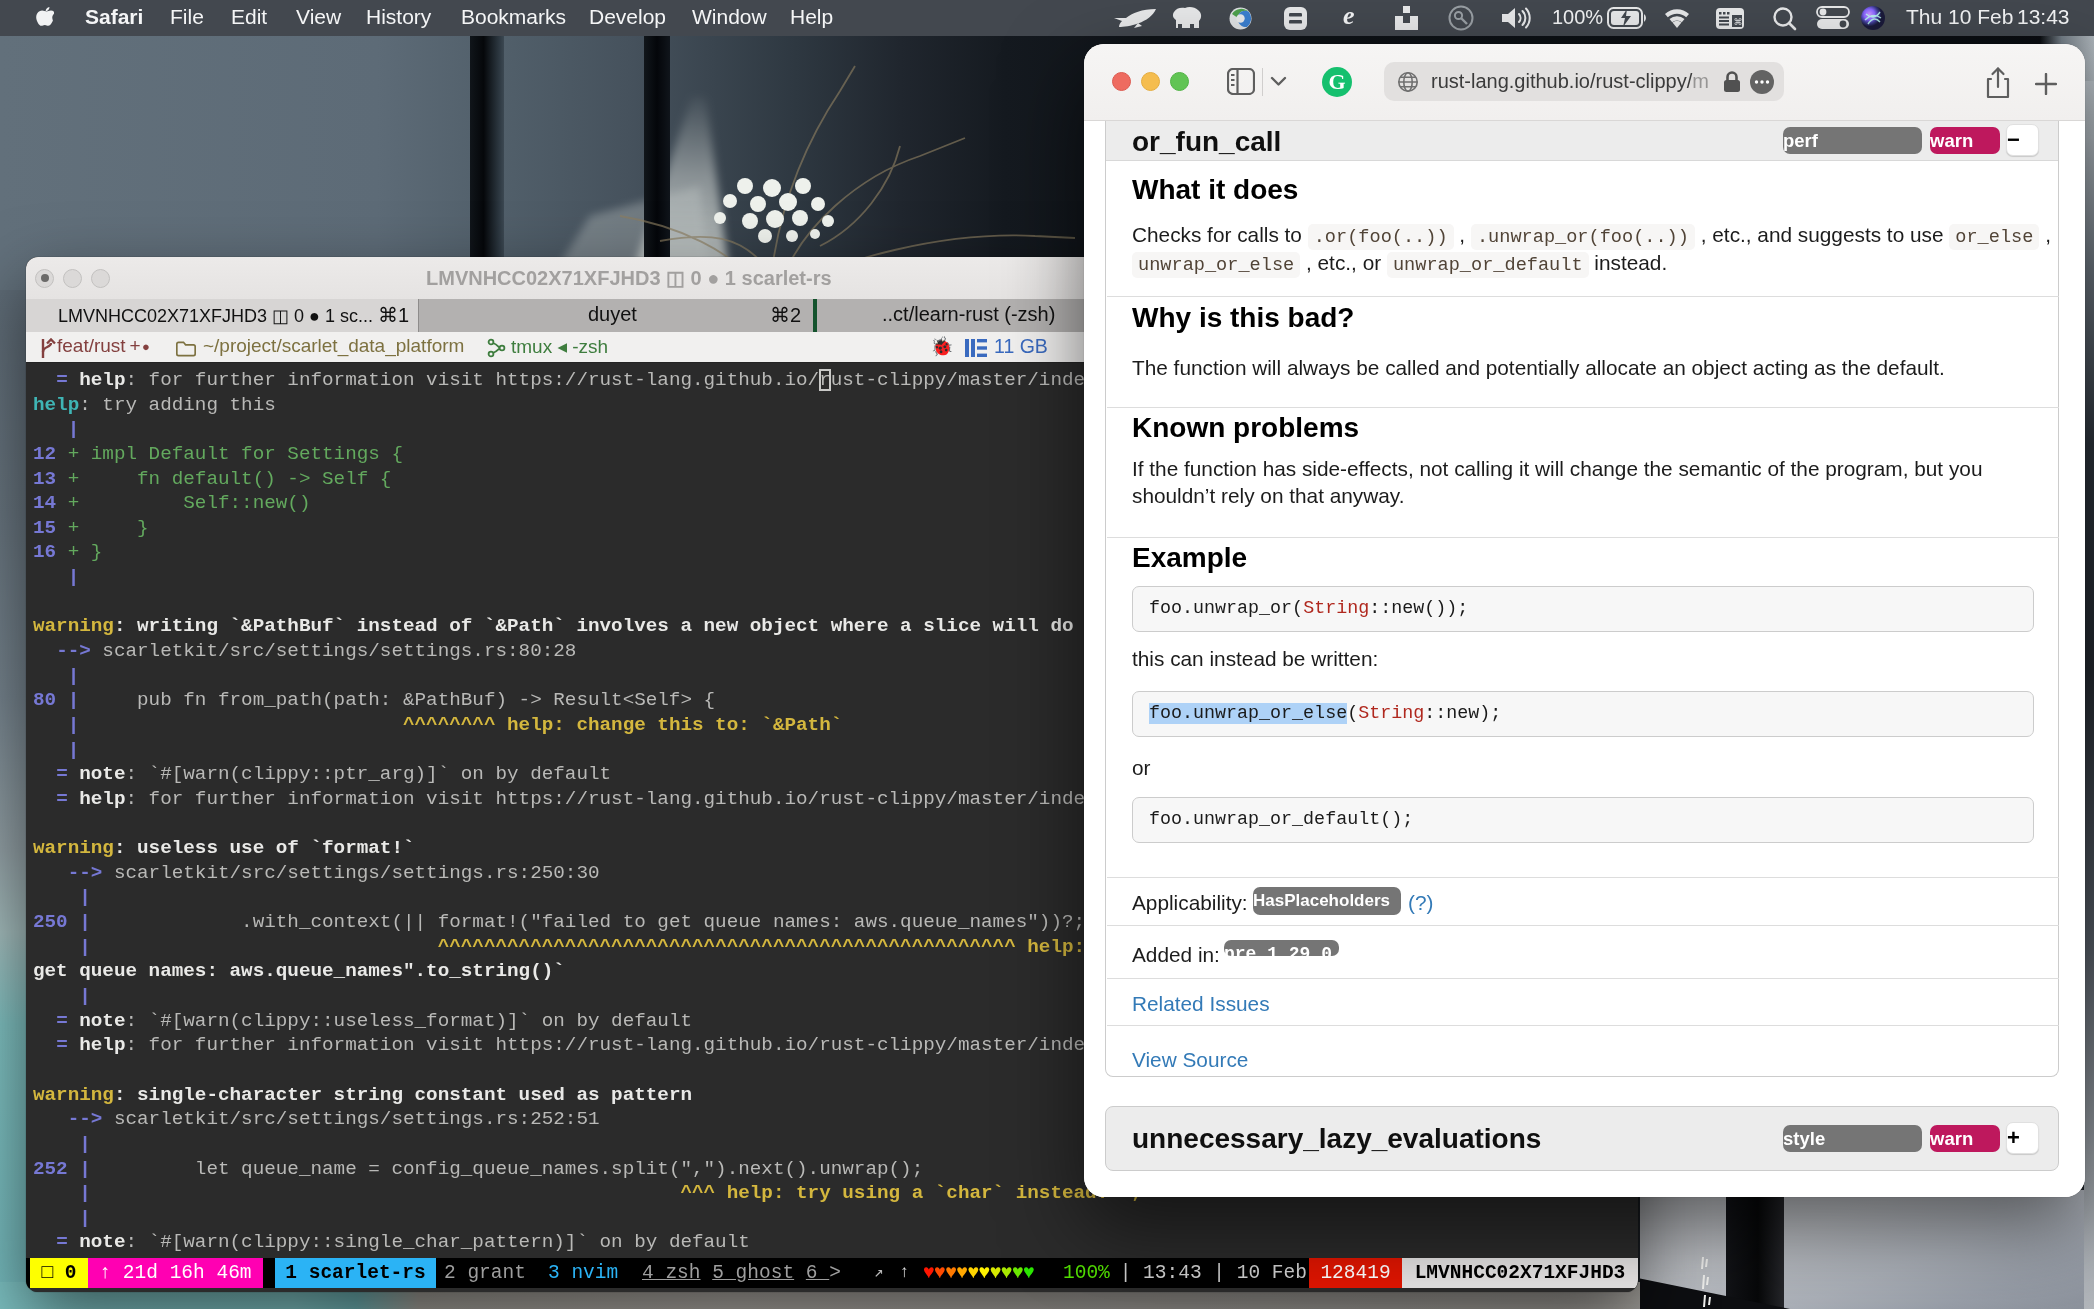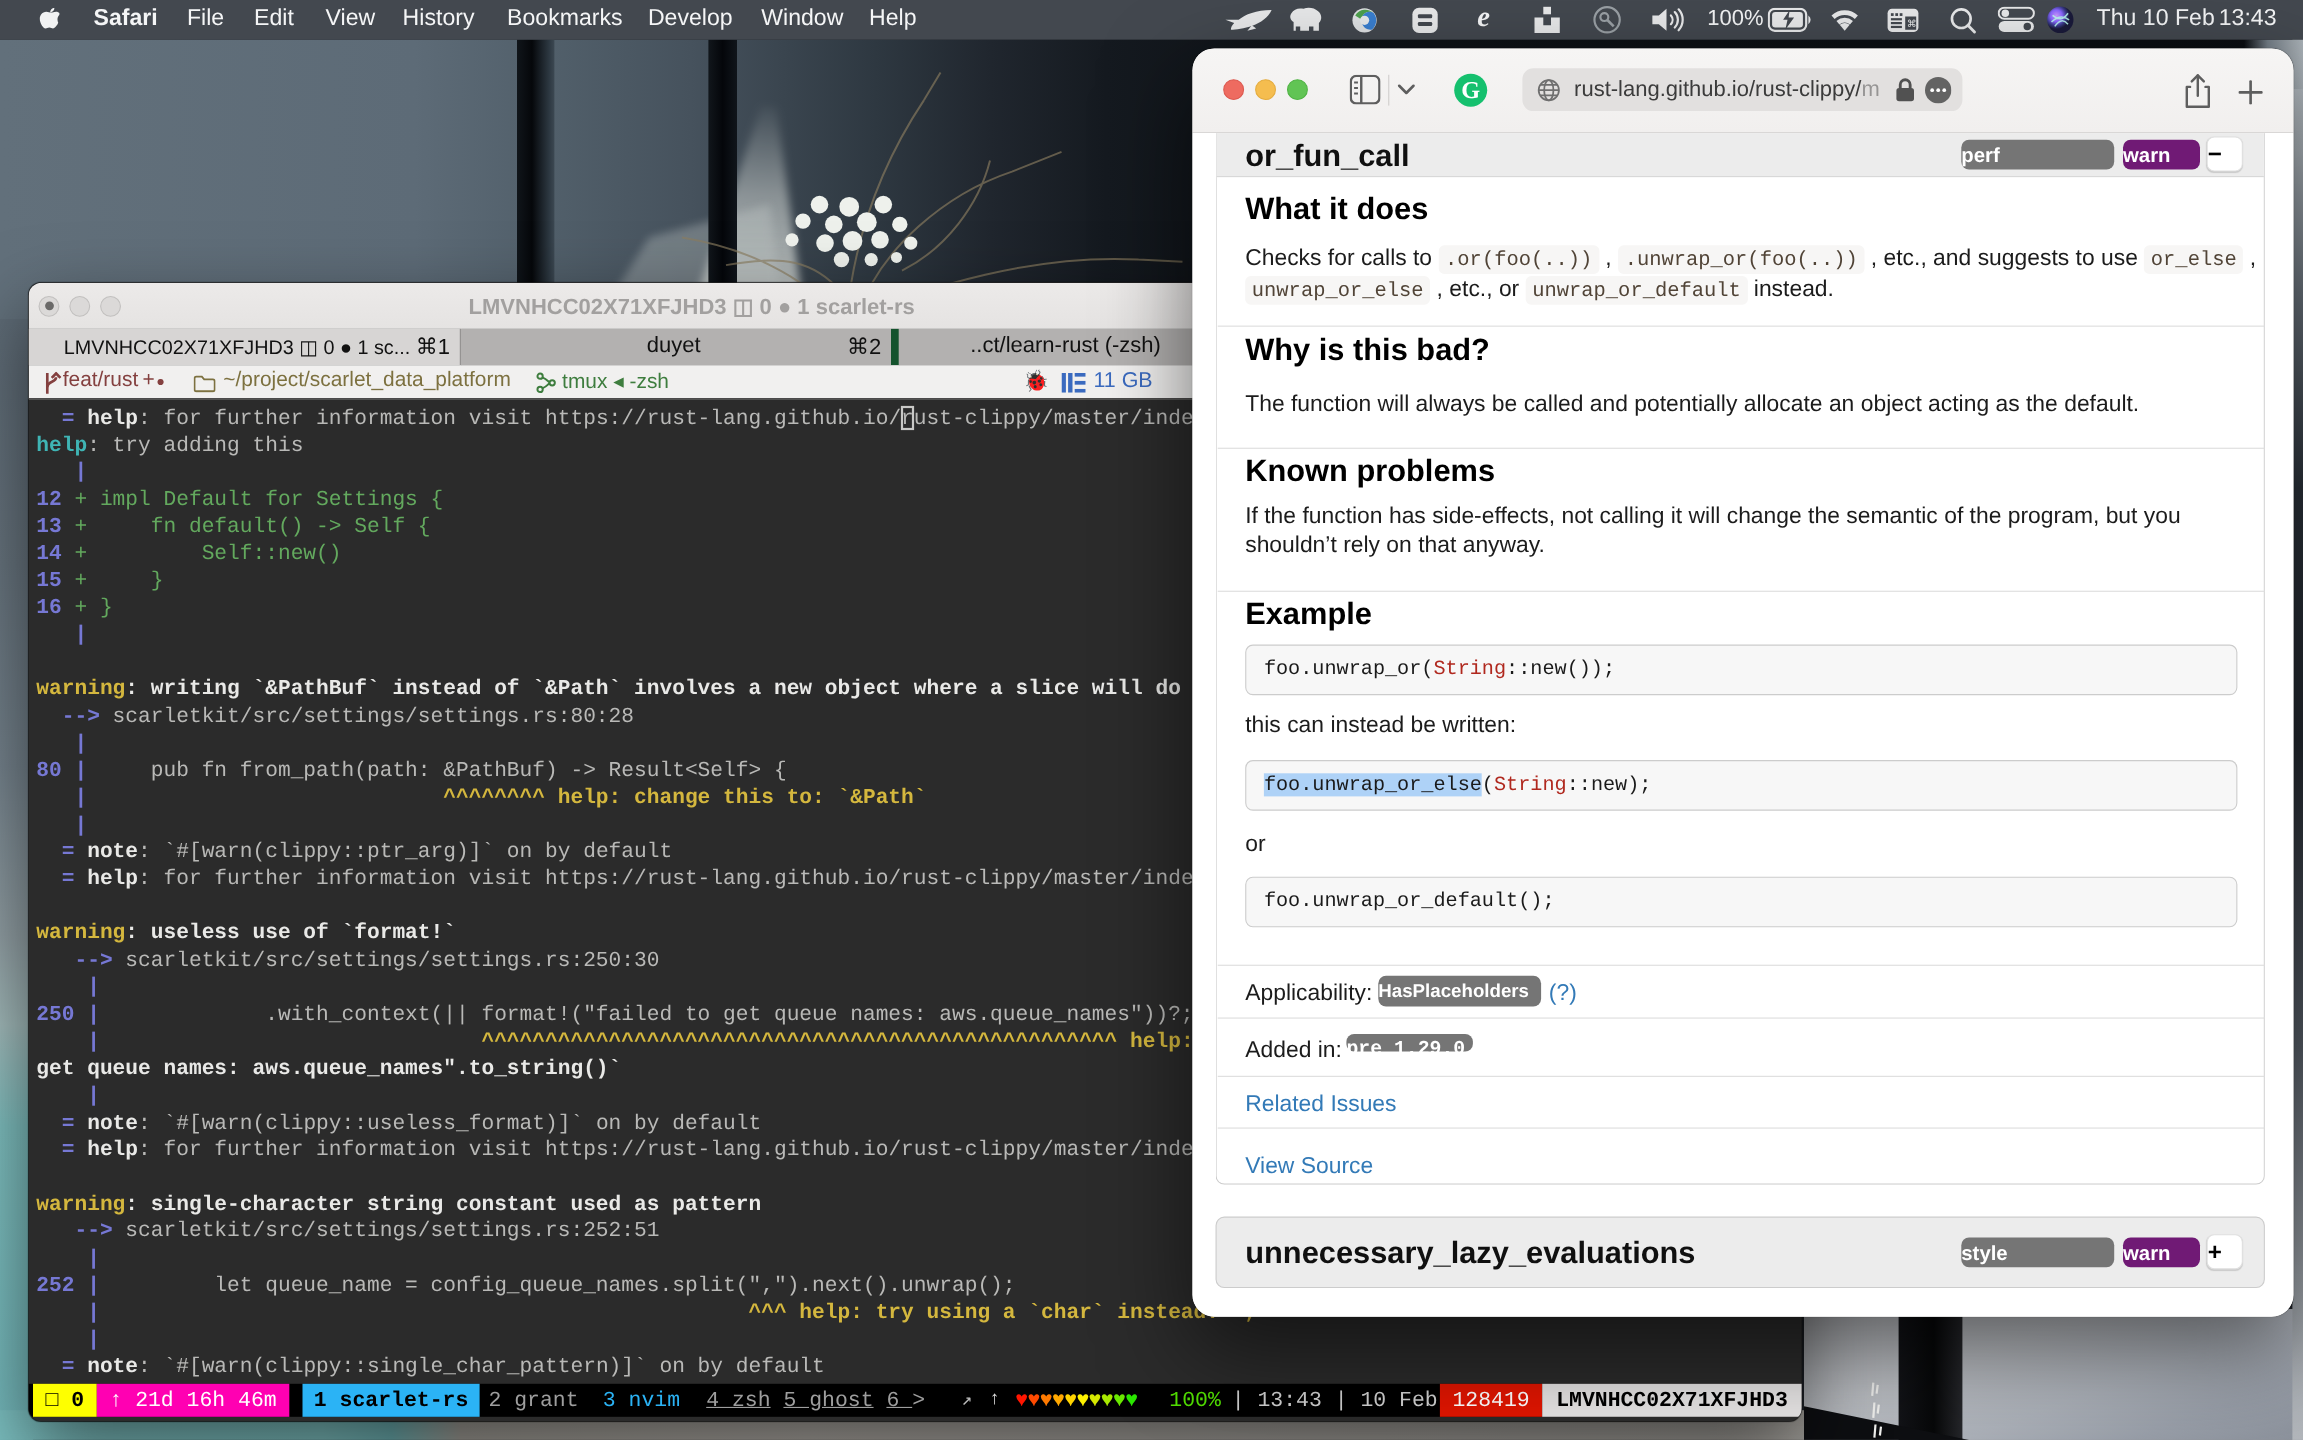--- a/index.html
+++ b/index.html
@@ -28,21 +28,21 @@
 
   
   #term { left:26px; top:257px; width:1612px; height:1035px; border-radius:12px; background:#2b2b2b;
      box-shadow:0 28px 70px rgba(0,0,0,.55), 0 0 1px rgba(0,0,0,.8); overflow:hidden; }
   #termTitle { left:0; top:0; width:100%; height:42px; background:linear-gradient(180deg,#eceae9,#e5e3e2); }
   #termTitle .tl { position:absolute; top:11.5px; width:19px; height:19px; border-radius:50%; background:#dbd9d8; border:1px solid #c2c0bf; }
   #termTitleText { position:absolute; top:9px; left:400px; width:814px; color:#a2a09f; font-weight:bold; font-size:20px; white-space:nowrap; }
   #termTabs { left:0; top:42px; width:100%; height:33px; background:#b3b1b0; font-size:20px; color:#111; }
   .tab { position:absolute; top:0; height:33px; }
   #tabA { left:0; width:393px; background:#d7d5d4; border-right:1px solid #8e8c8b; }
-  #tabB { left:394px; width:397px; background:#b3b1b0; border-right:7px solid #14532d; }
+  #tabB { left:394px; width:397px; background:#b3b1b0; border-right:4px solid #14532d; }
   #tabC { left:792px; width:820px; background:#b3b1b0; }
   .tabtxt { position:absolute; top:4px; white-space:nowrap; }
   #termStatus { left:0; top:75px; width:100%; height:31px; background:#f1f0ef; font-size:21.5px; border-bottom:1px solid #242424; }
   #termStatus span { position:absolute; top:3px; white-space:nowrap; }
 
   
   #tcontent { left:7px; top:111px; width:1600px; height:895px; font-family:"Liberation Mono", monospace; font-size:19.28px; line-height:24.65px; color:#b9b9b7; }
   #tcontent div { height:24.65px; white-space:pre; overflow:visible; }
   .tb { color:#7678d4; font-weight:bold; }
   .tg { color:#63a95e; }
@@ -60,21 +60,21 @@
      box-shadow:0 30px 80px rgba(0,0,0,.55), 0 0 1px rgba(0,0,0,.35); overflow:hidden; }
   #safBar { left:0; top:0; width:100%; height:77px; background:linear-gradient(180deg,#f6f5f4,#f1efee); border-bottom:1px solid #d9d7d6; }
   #safBar .tl { position:absolute; top:72px; width:19px; height:19px; border-radius:50%; }
   #urlbar { position:absolute; left:300px; top:18px; width:400px; height:39px; background:#e2e0df; border-radius:10px; color:#3b3b3b; }
 
   
   .card { position:absolute; left:21px; background:#fff; border:1px solid #ccc; border-radius:8px; }
   .cardHead { background:#ececec; font-weight:bold; font-size:28px; color:#101010; }
   .badge { position:absolute; border-radius:7px; color:#fff; font-weight:bold; font-size:18.5px; }
   .bgray { background:#757575; }
-  .borange { background:#701a75; }
+  .borange { background:#be185d; }
   .h4 { position:absolute; font-weight:bold; font-size:28px; color:#000000; white-space:nowrap; }
   .body { position:absolute; font-size:20.8px; color:#1c1c1c; line-height:27.5px; white-space:nowrap; }
   .code { font-family:"Liberation Mono", monospace; font-size:18.6px; background:#f7f6f5; color:#514437; padding:3px 6px 2px; border-radius:5px; }
   .cblock { position:absolute; left:26px; width:902px; height:46px; background:#f7f7f7; border:1px solid #ccc; border-radius:7px; font-family:"Liberation Mono", monospace; font-size:18.35px; color:#1a1a1a; line-height:44px; padding-left:16px; white-space:pre; }
   .red { color:#b0281e; }
   .sel { background:#aed2f7; }
   .hr { position:absolute; left:1px; width:952px; height:1px; background:#ddd; }
   .link { color:#337ab7; }
 </style>
 </head>

